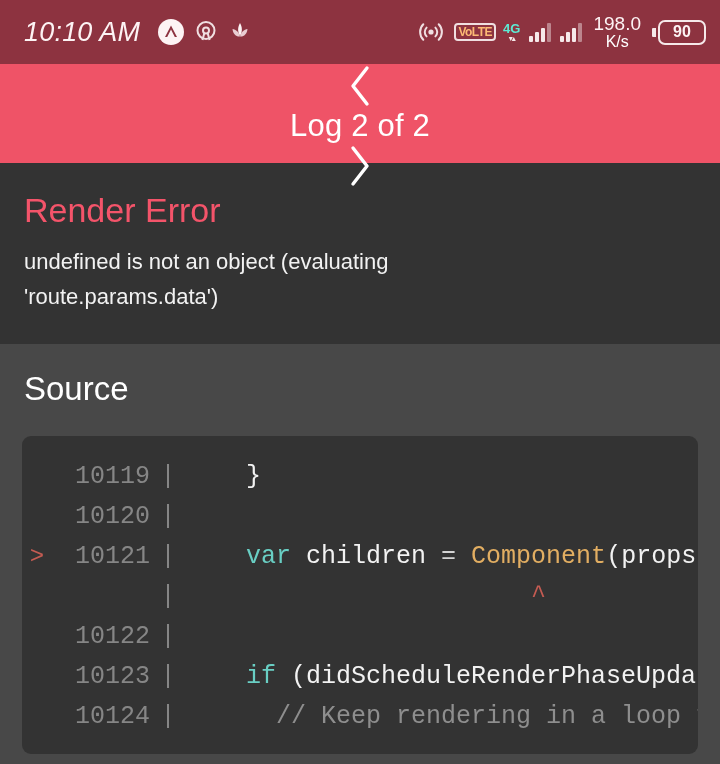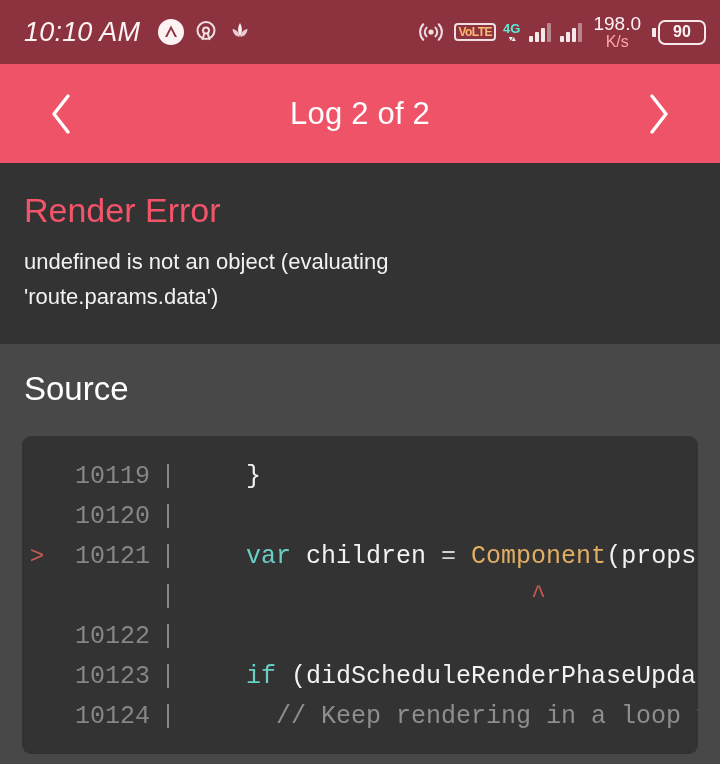--- a/index.html
+++ b/index.html
@@ -35,36 +35,37 @@
   .g4-text{ font-size:13px; font-weight:bold; line-height:1; color:#5eead4; }
   .g4-arrows{ font-size:8px; line-height:1; letter-spacing:-1px; color:#f6e9ea; }
 
   .bars{ display:flex; align-items:flex-end; gap:2px; height:20px; }
   .bars i{ display:block; width:4px; background:#f6e9ea; border-radius:1px; }
   .bars i.b1{ height:6px; } .bars i.b2{ height:10px; }
   .bars i.b3{ height:14px; } .bars i.b4{ height:19px; opacity:.45; }
 
   .netspeed{ display:flex; flex-direction:column; align-items:center; line-height:1.02; margin:0 2px; }
   .netspeed .v{ font-size:19px; color:#fdf3f4; }
-  .netspeed .u{ font-size:16px; color:#fca5a5;text-align:center; }
+  .netspeed .u{ font-size:16px; color:#ffffff;text-align:center; }
 
   .battery{ display:flex; align-items:center; gap:2px; }
   .battery .nub{ width:4px; height:9px; background:#f6e9ea; border-radius:1px 0 0 1px; }
   .battery .body{
     border:2px solid #f6e9ea; border-radius:7px;
     min-width:48px; height:25px;
     display:flex; align-items:center; justify-content:center;
     font-size:16px; font-weight:bold; color:#fdf3f4;
   }
 
   
   .header{
     height:99px; background:#ef5367;
     display:flex; align-items:center;
     padding:0 38px;
+    flex-direction:column;
   }
   .nav-arrow{
     width:46px; height:60px;
     display:flex; align-items:center; justify-content:center;
     cursor:pointer;
   }
   .nav-arrow svg{ display:block; }
   .header-title{
     flex:1; text-align:center;
     color:#ffffff; font-size:31px; letter-spacing:.2px;

